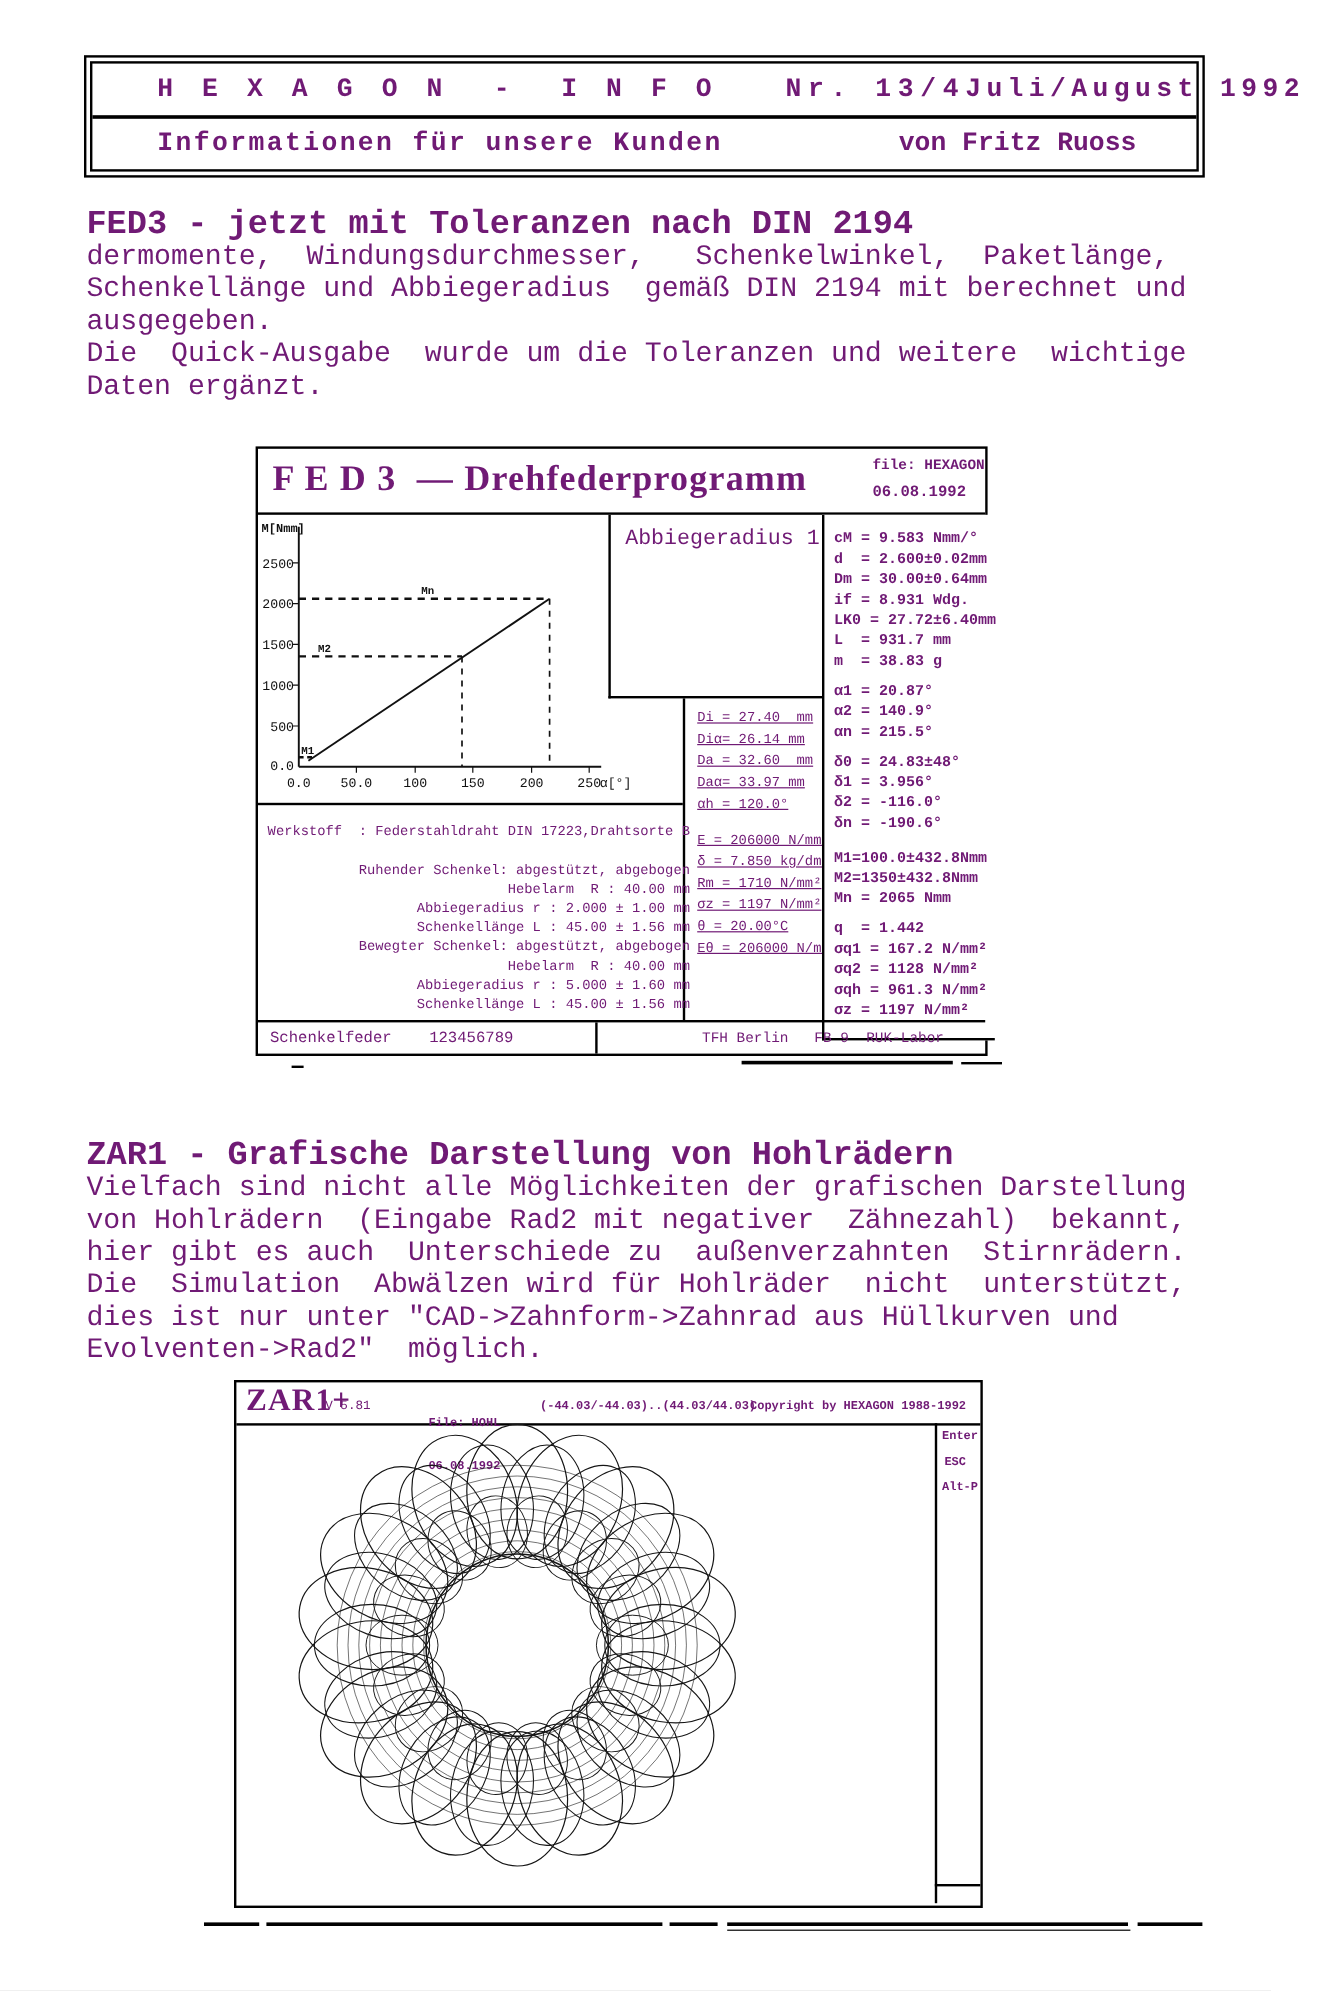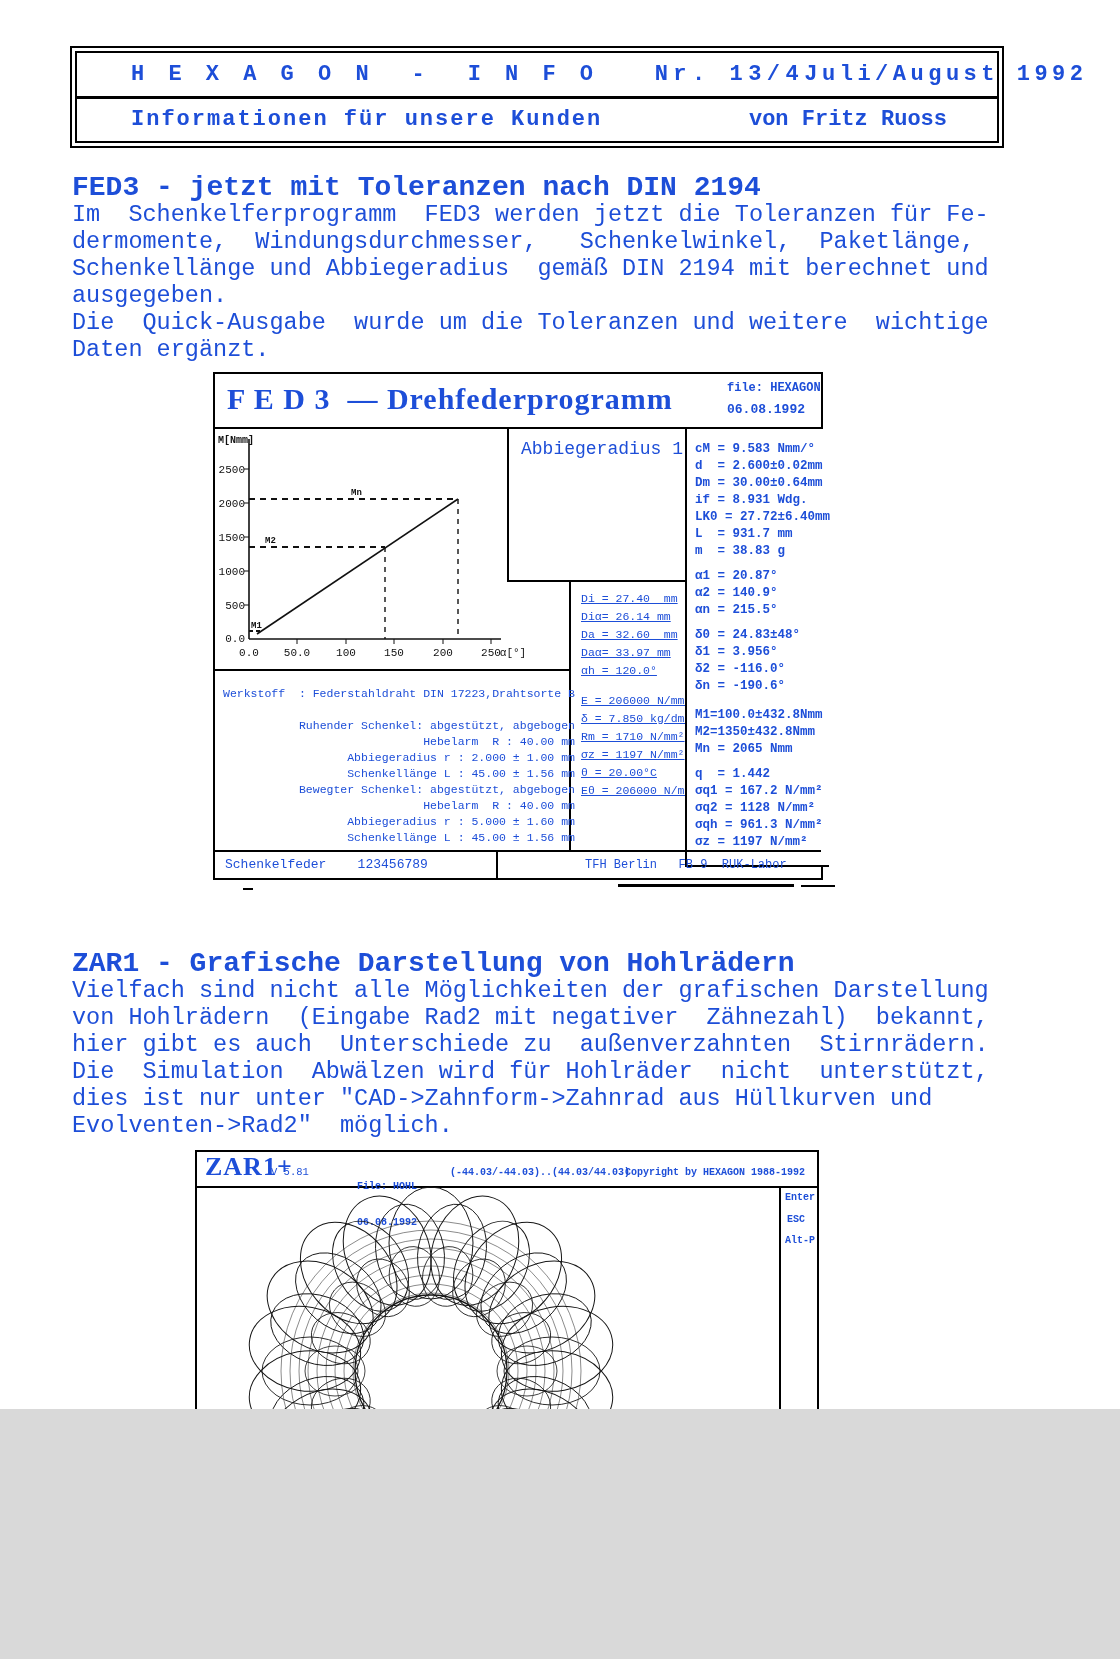--- a/index.html
+++ b/index.html
@@ -1,17 +1,17 @@
 <!DOCTYPE html>
 <html><head>
 <meta charset="utf-8">
 <style>
   html,body{margin:0;padding:0;background:#d9d9d9;}
-  .page{position:relative;width:1120px;height:1409px;background:#ffffff;overflow:hidden;
-        font-family:"Liberation Mono","DejaVu Sans Mono",monospace;color:#1d4ed8;}
+  .page{position:relative;width:1120px;height:1659px;background:#ffffff;overflow:hidden;
+        font-family:"Liberation Mono","DejaVu Sans Mono",monospace;color:#701a75;}
   .abs{position:absolute;}
   .serif{font-family:"Liberation Serif","DejaVu Serif",serif;}
 
   
   .hdr{left:70px;top:46px;width:934px;height:102px;border:2px solid #000;padding:3px;box-sizing:border-box;}
   .hdr-in{border:2px solid #000;height:100%;box-sizing:border-box;display:flex;flex-direction:column;}
   .hdr-row{flex:1;display:flex;justify-content:space-between;align-items:center;
            padding:0 50px 0 54px;font-size:22px;font-weight:bold;white-space:pre;}
   .hdr-row1{border-bottom:3px solid #000;}
   .ls6{letter-spacing:5.5px;} .ls5{letter-spacing:4.5px;} .ls2{letter-spacing:2px;} .ls0{letter-spacing:0;}
@@ -72,21 +72,20 @@
       </div>
       <div class="hdr-row">
         <span class="ls2">Informationen für unsere Kunden</span>
         <span class="ls0">von Fritz Ruoss</span>
       </div>
     </div>
   </div>
 
   <div class="abs art-h" style="left:72px;top:172px">FED3 - jetzt mit Toleranzen nach DIN 2194</div>
   <div class="abs art-lines" style="left:72px;top:201px;width:960px">
-    <div>Im  Schenkelferprogramm  FED3 werden jetzt die Toleranzen für Fe-</div>
     <div>dermomente,  Windungsdurchmesser,   Schenkelwinkel,  Paketlänge,</div>
     <div>Schenkellänge und Abbiegeradius  gemäß DIN 2194 mit berechnet und</div>
     <div>ausgegeben.</div>
     <div>Die  Quick-Ausgabe  wurde um die Toleranzen und weitere  wichtige</div>
     <div>Daten ergänzt.</div>
   </div>
 
   <div class="abs f3">
     <div class="abs f3-title serif">F E D 3  — Drehfederprogramm</div>
     <div class="abs f3-file">file: HEXAGON</div>

